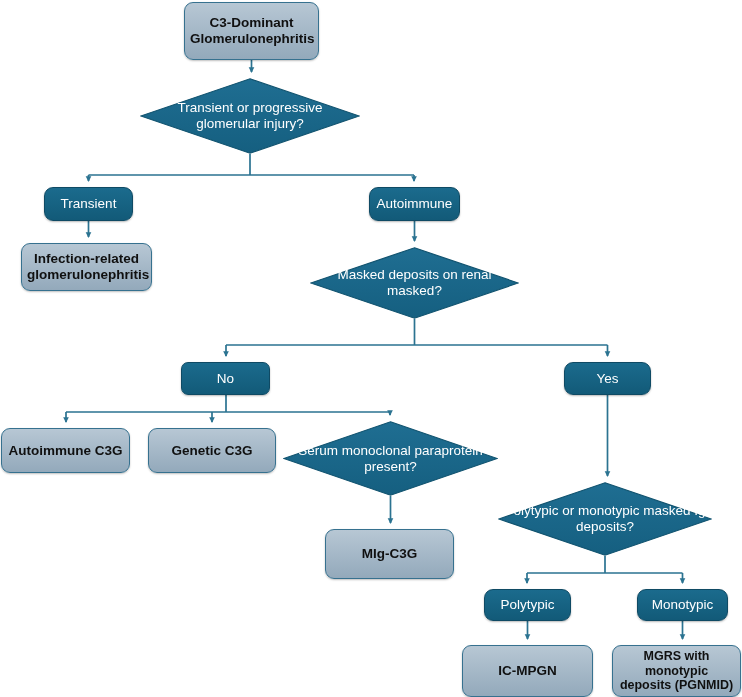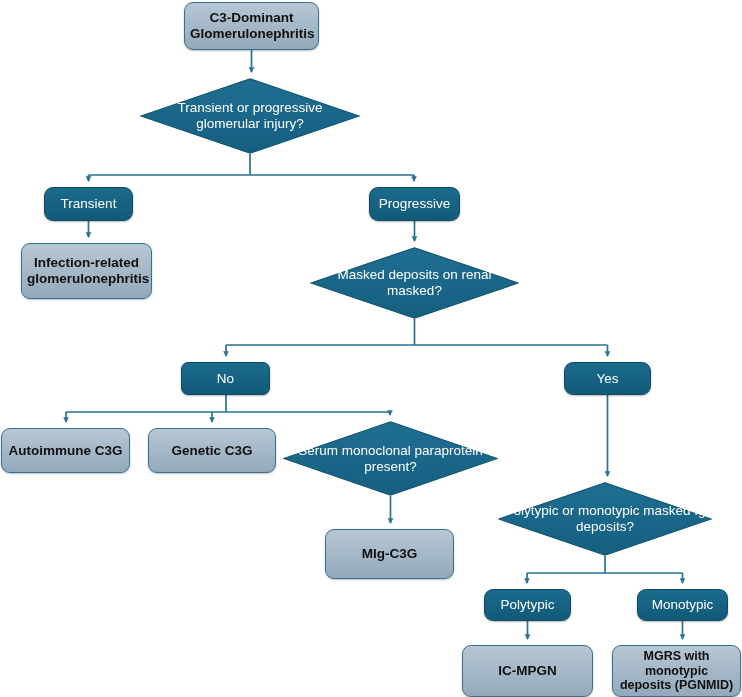--- a/index.html
+++ b/index.html
@@ -127,40 +127,40 @@
       <path d="M605,556 L605,573 M527,573 L682.5,573"></path>
       <path d="M527,573 L527,583" marker-end="url(#arrowhead)"></path>
       <path d="M682.5,573 L682.5,583" marker-end="url(#arrowhead)"></path>
 
       <path d="M527.5,621 L527.5,639" marker-end="url(#arrowhead)"></path>
 
       <path d="M682.5,621 L682.5,639" marker-end="url(#arrowhead)"></path>
     </g>
   </svg>
 
-  <div class="node box-light" style="left:184px; top:2px; width:135px; height:48px;">
+  <div class="node box-light" style="left:184px; top:2px; width:135px; height:58px;">
     <span class="node-text">C3-Dominant Glomerulonephritis</span>
   </div>
 
   <div class="node diamond" style="left:140px; top:78px; width:220px; height:76px;justify-content:flex-end;">
     <svg class="diamond-shape" viewBox="0 0 220 76" preserveAspectRatio="none">
       <polygon points="110,0.8 219.2,38 110,75.2 0.8,38" fill="url(#diamondGrad)" stroke="#11536f" stroke-width="1.2"></polygon>
     </svg>
     <span class="diamond-label">Transient or progressive glomerular injury?</span>
   </div>
 
   <div class="node box-dark" style="left:44px; top:187px; width:89px; height:34px;">
     <span class="node-text">Transient</span>
   </div>
 
   <div class="node box-dark" style="left:369px; top:187px; width:91px; height:34px;">
-    <span class="node-text">Progressive</span>
-  </div>
-
-  <div class="node box-light" style="left:21px; top:243px; width:131px; height:56px;">
+    <span class="node-text">Autoimmune</span>
+  </div>
+
+  <div class="node box-light" style="left:21px; top:243px; width:131px; height:48px;">
     <span class="node-text">Infection-related glomerulonephritis</span>
   </div>
 
   <div class="node diamond" style="left:310px; top:247px; width:209px; height:72px;">
     <svg class="diamond-shape" viewBox="0 0 209 72" preserveAspectRatio="none">
       <polygon points="104.5,0.8 208.2,36 104.5,71.2 0.8,36" fill="url(#diamondGrad)" stroke="#11536f" stroke-width="1.2"></polygon>
     </svg>
     <span class="diamond-label">Masked deposits on renal masked?</span>
   </div>
 

